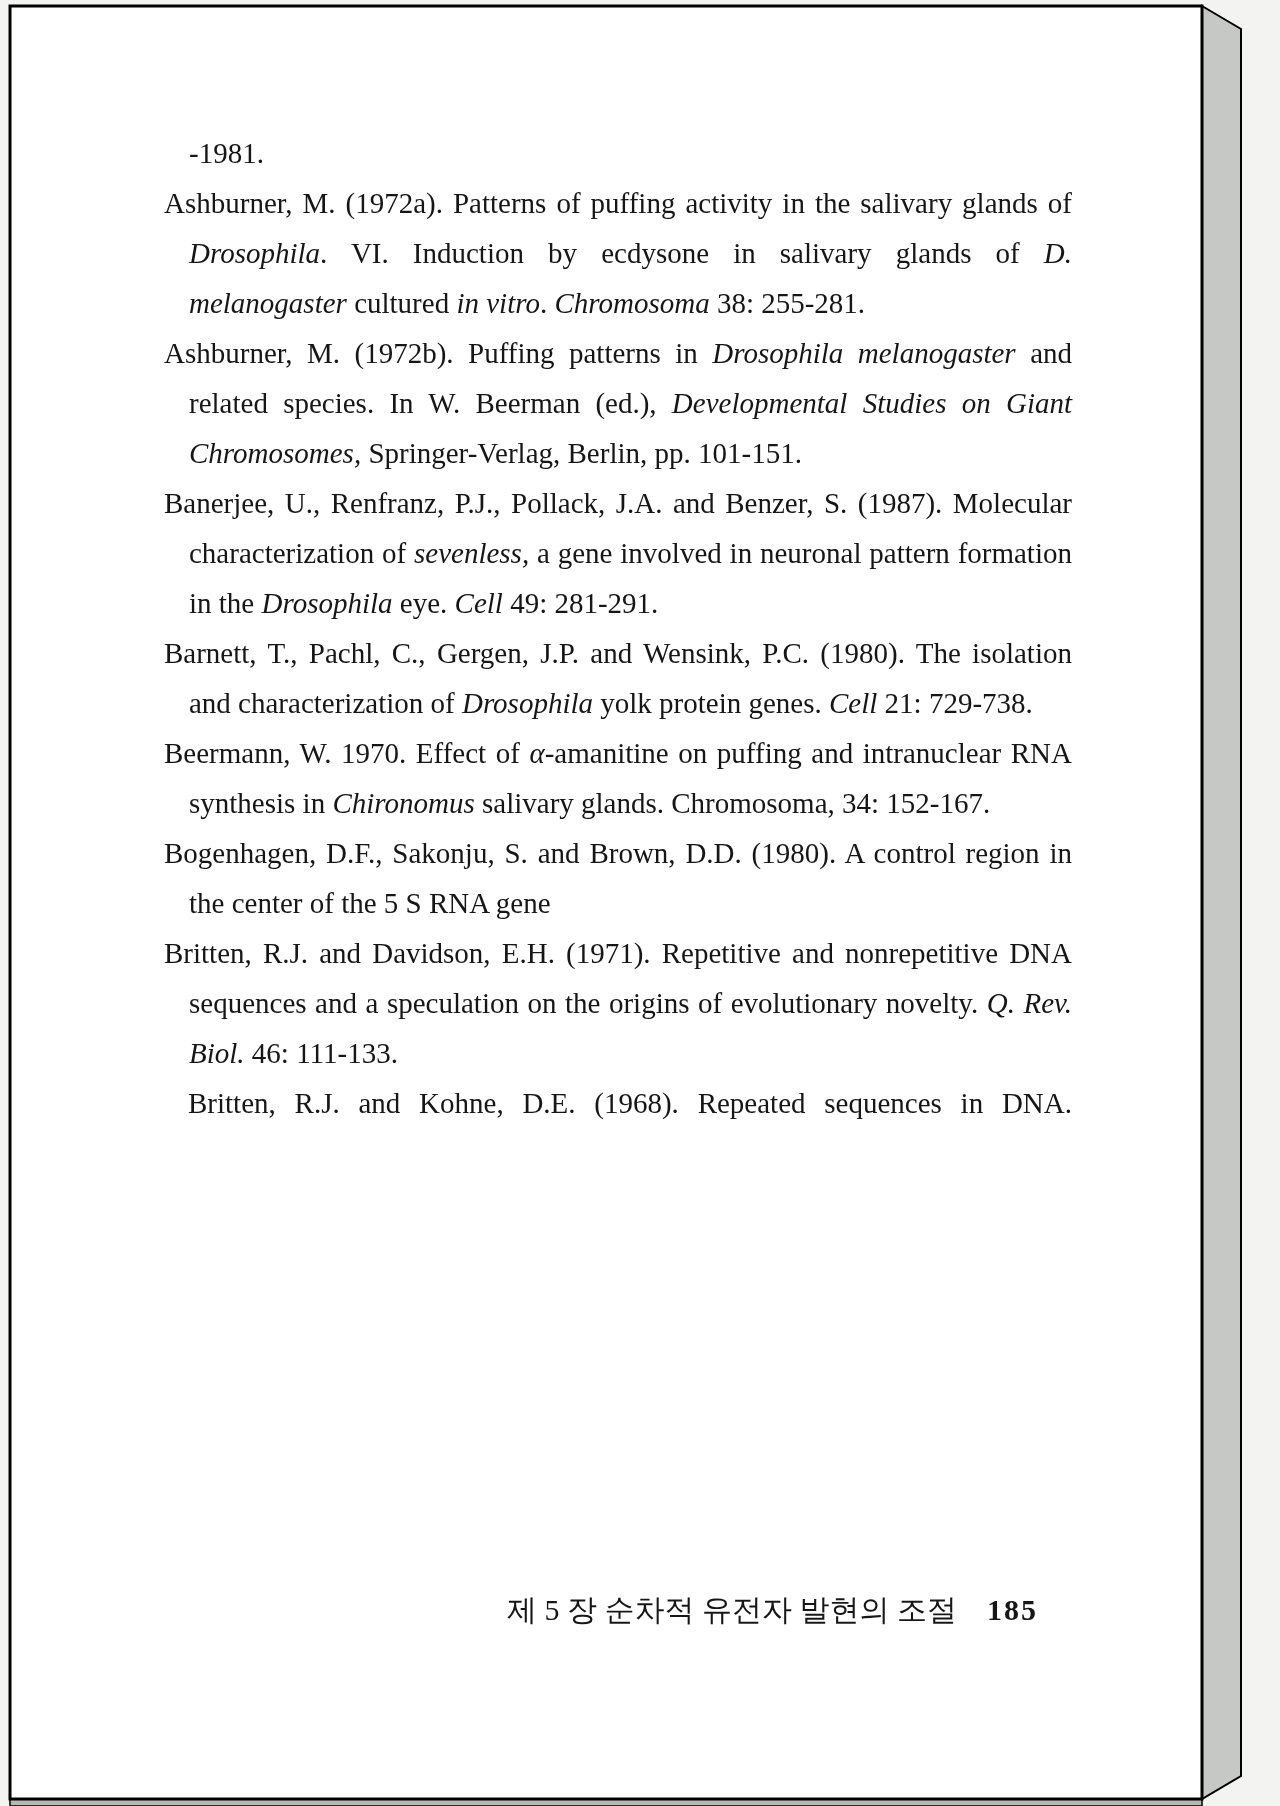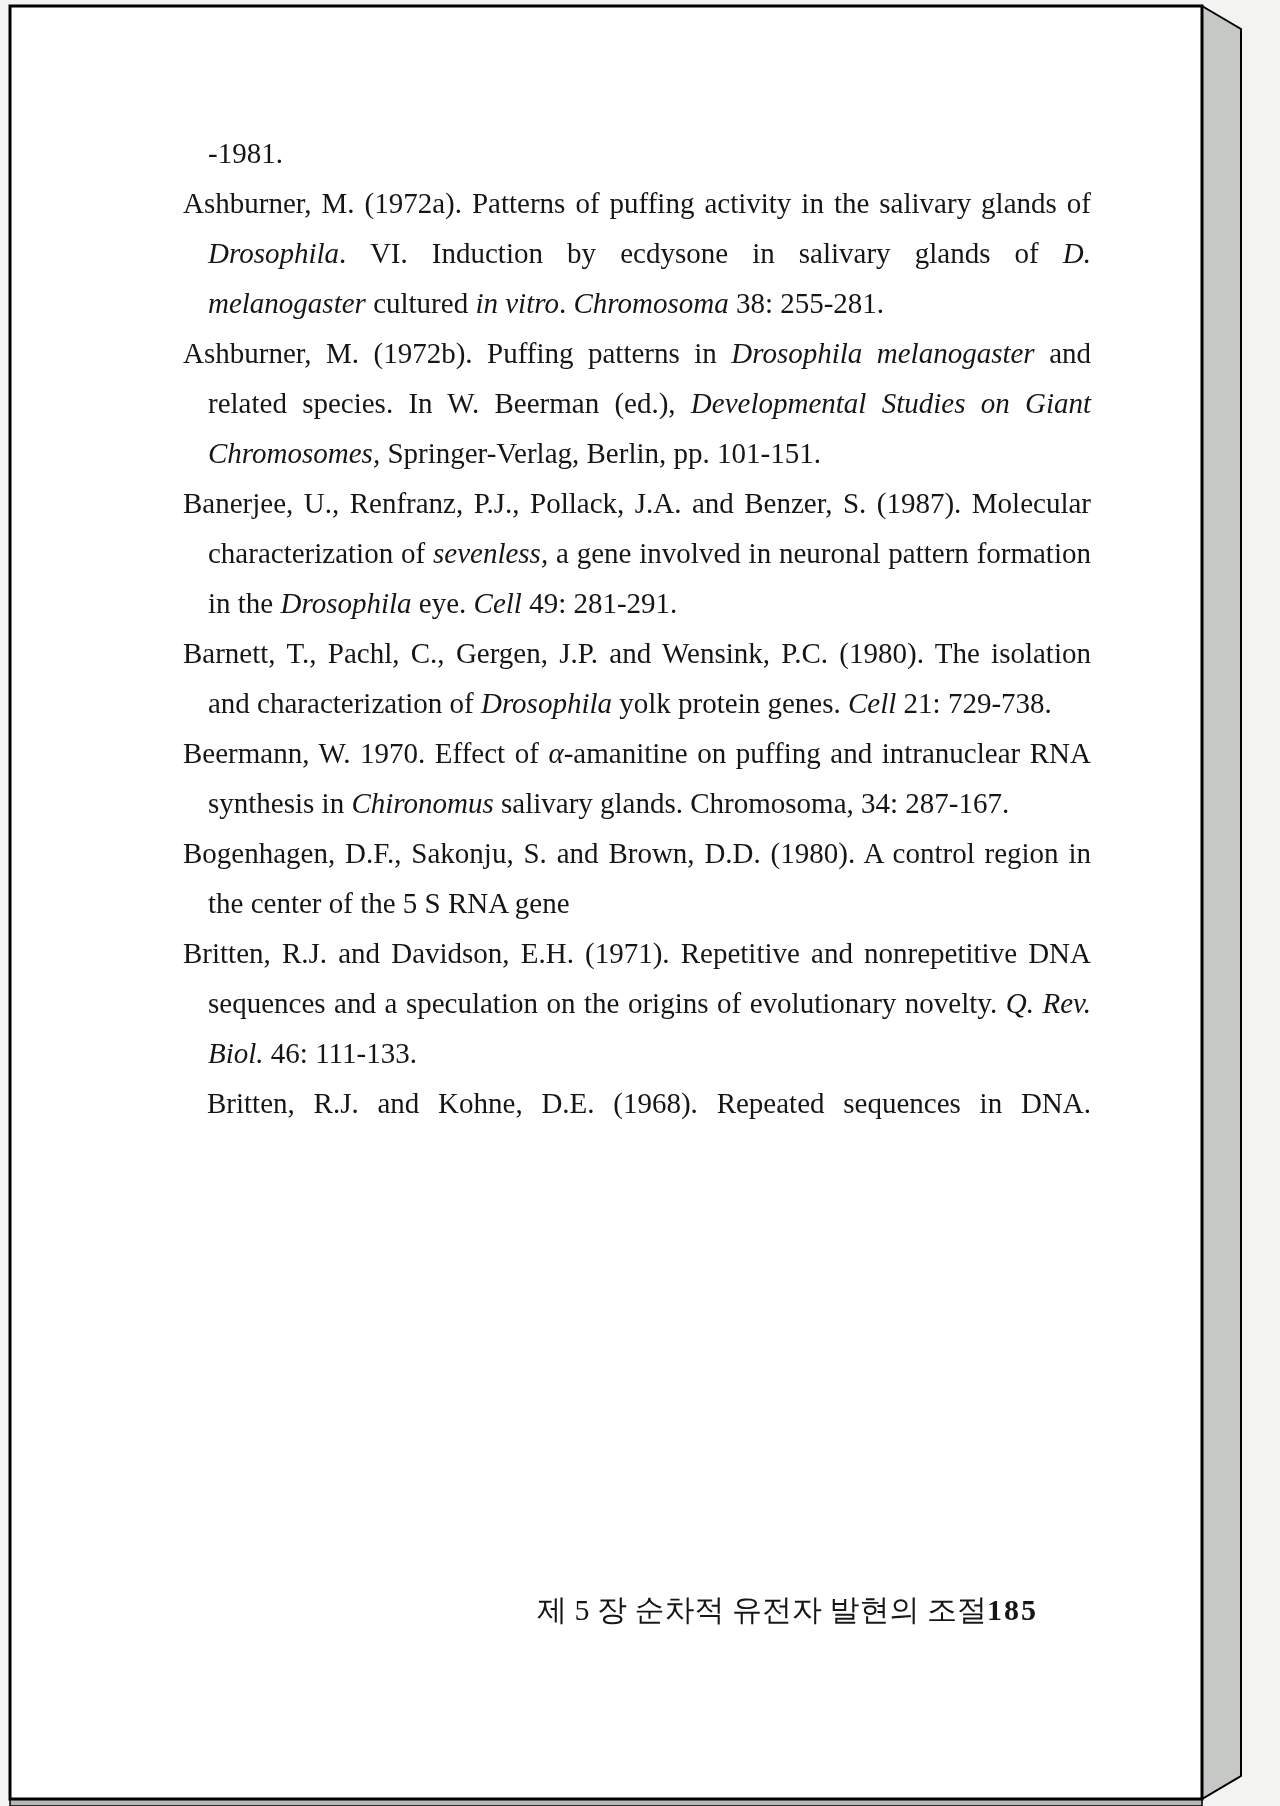--- a/index.html
+++ b/index.html
@@ -11,21 +11,21 @@
     overflow: hidden;
     font-family: "Liberation Serif", serif;
   }
   #backdrop {
     position: absolute;
     left: 0; top: 0;
     width: 1280px; height: 1806px;
   }
   .content {
     position: absolute;
-    left: 183px;
+    left: 164px;
     top: 128px;
     width: 908px;
     font-size: 29px;
     line-height: 50px;
     color: #161616;
     text-align: justify;
   }
   .cont {
     margin: 0;
     padding-left: 25px;
@@ -38,20 +38,21 @@
   .ref em { }
   .jlast { text-align-last: justify; margin-left: 24px; }
   .page-footer {
     position: absolute;
     left: 172px;
     top: 1590px;
     width: 908px;
     display: flex;
     justify-content: flex-end;
     align-items: baseline;
+    gap: 30px;
     padding-right: 42px;
     box-sizing: border-box;
     font-size: 30px;
     color: #161616;
   }
   .page-num { letter-spacing: 2px; font-weight: 700; }
 </style>
 </head>
 <body>
 
@@ -64,21 +65,21 @@
   <rect x="10" y="6" width="1192" height="1793" stroke="#000" stroke-width="3" fill="#ffffff"></rect>
 </svg>
 
 <main class="content">
   <p class="cont">-1981.</p>
   <div id="refs">
       <p class="ref"><span>Ashburner, M. (1972a). Patterns of puffing activity in the salivary glands of </span><em>Drosophila</em><span>. VI. Induction by ecdysone in salivary glands of </span><em>D. melanogaster</em><span> cultured </span><em>in vitro</em><span>. </span><em>Chromosoma</em><span> 38: 255-281.</span></p>
       <p class="ref"><span>Ashburner, M. (1972b). Puffing patterns in </span><em>Drosophila melanogaster</em><span> and related species. In W. Beerman (ed.), </span><em>Developmental Studies on Giant Chromosomes,</em><span> Springer-Verlag, Berlin, pp. 101-151.</span></p>
       <p class="ref"><span>Banerjee, U., Renfranz, P.J., Pollack, J.A. and Benzer, S. (1987). Molecular characterization of </span><em>sevenless,</em><span> a gene involved in neuronal pattern formation in the </span><em>Drosophila</em><span> eye. </span><em>Cell</em><span> 49: 281-291.</span></p>
       <p class="ref"><span>Barnett, T., Pachl, C., Gergen, J.P. and Wensink, P.C. (1980). The isolation and characterization of </span><em>Drosophila</em><span> yolk protein genes. </span><em>Cell</em><span> 21: 729-738.</span></p>
-      <p class="ref"><span>Beermann, W. 1970. Effect of </span><em>α</em><span>-amanitine on puffing and intranuclear RNA synthesis in </span><em>Chironomus</em><span> salivary glands. Chromosoma, 34: 287-167.</span></p>
+      <p class="ref"><span>Beermann, W. 1970. Effect of </span><em>α</em><span>-amanitine on puffing and intranuclear RNA synthesis in </span><em>Chironomus</em><span> salivary glands. Chromosoma, 34: 152-167.</span></p>
       <p class="ref"><span>Bogenhagen, D.F., Sakonju, S. and Brown, D.D. (1980). A control region in the center of the 5 S RNA gene</span></p>
       <p class="ref"><span>Britten, R.J. and Davidson, E.H. (1971). Repetitive and nonrepetitive DNA sequences and a speculation on the origins of evolutionary novelty. </span><em>Q. Rev. Biol.</em><span> 46: 111-133.</span></p>
       <p class="ref jlast"><span>Britten, R.J. and Kohne, D.E. (1968). Repeated sequences in DNA.</span></p>
     </div>
 </main>
 
 <div class="page-footer">
   <span class="chapter">제 5 장  순차적 유전자 발현의 조절</span>
   <span class="page-num">185</span>
 </div>

